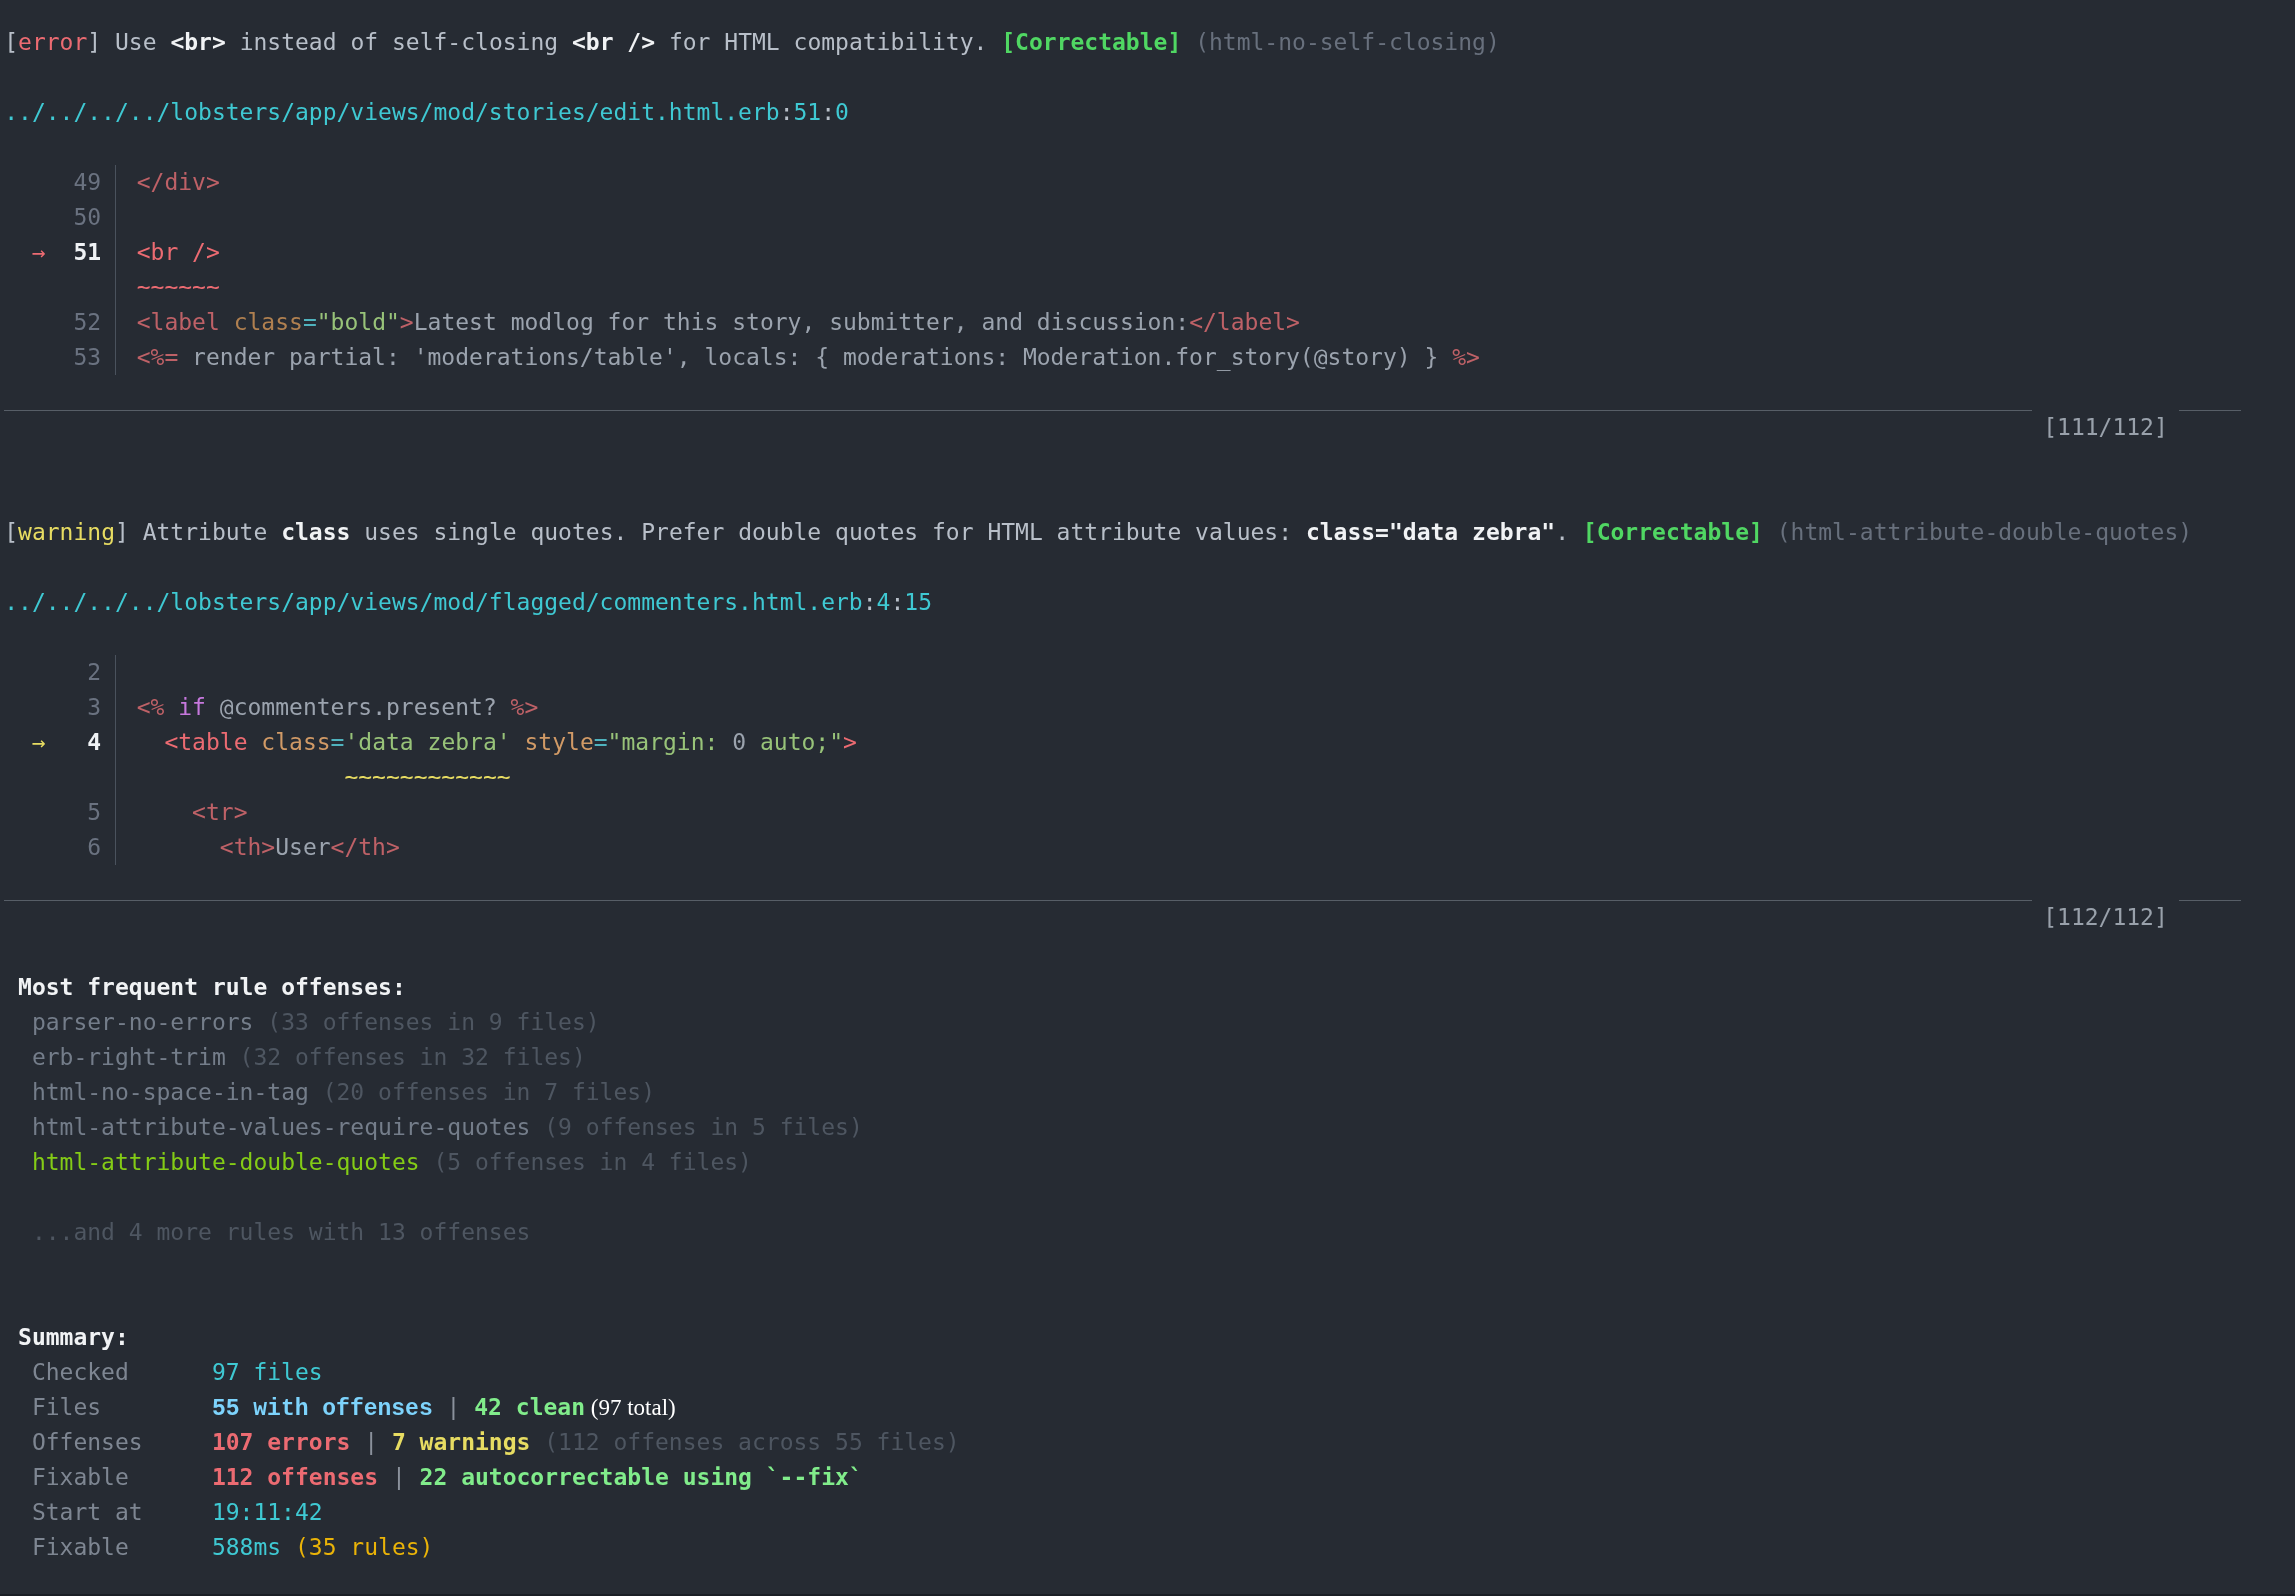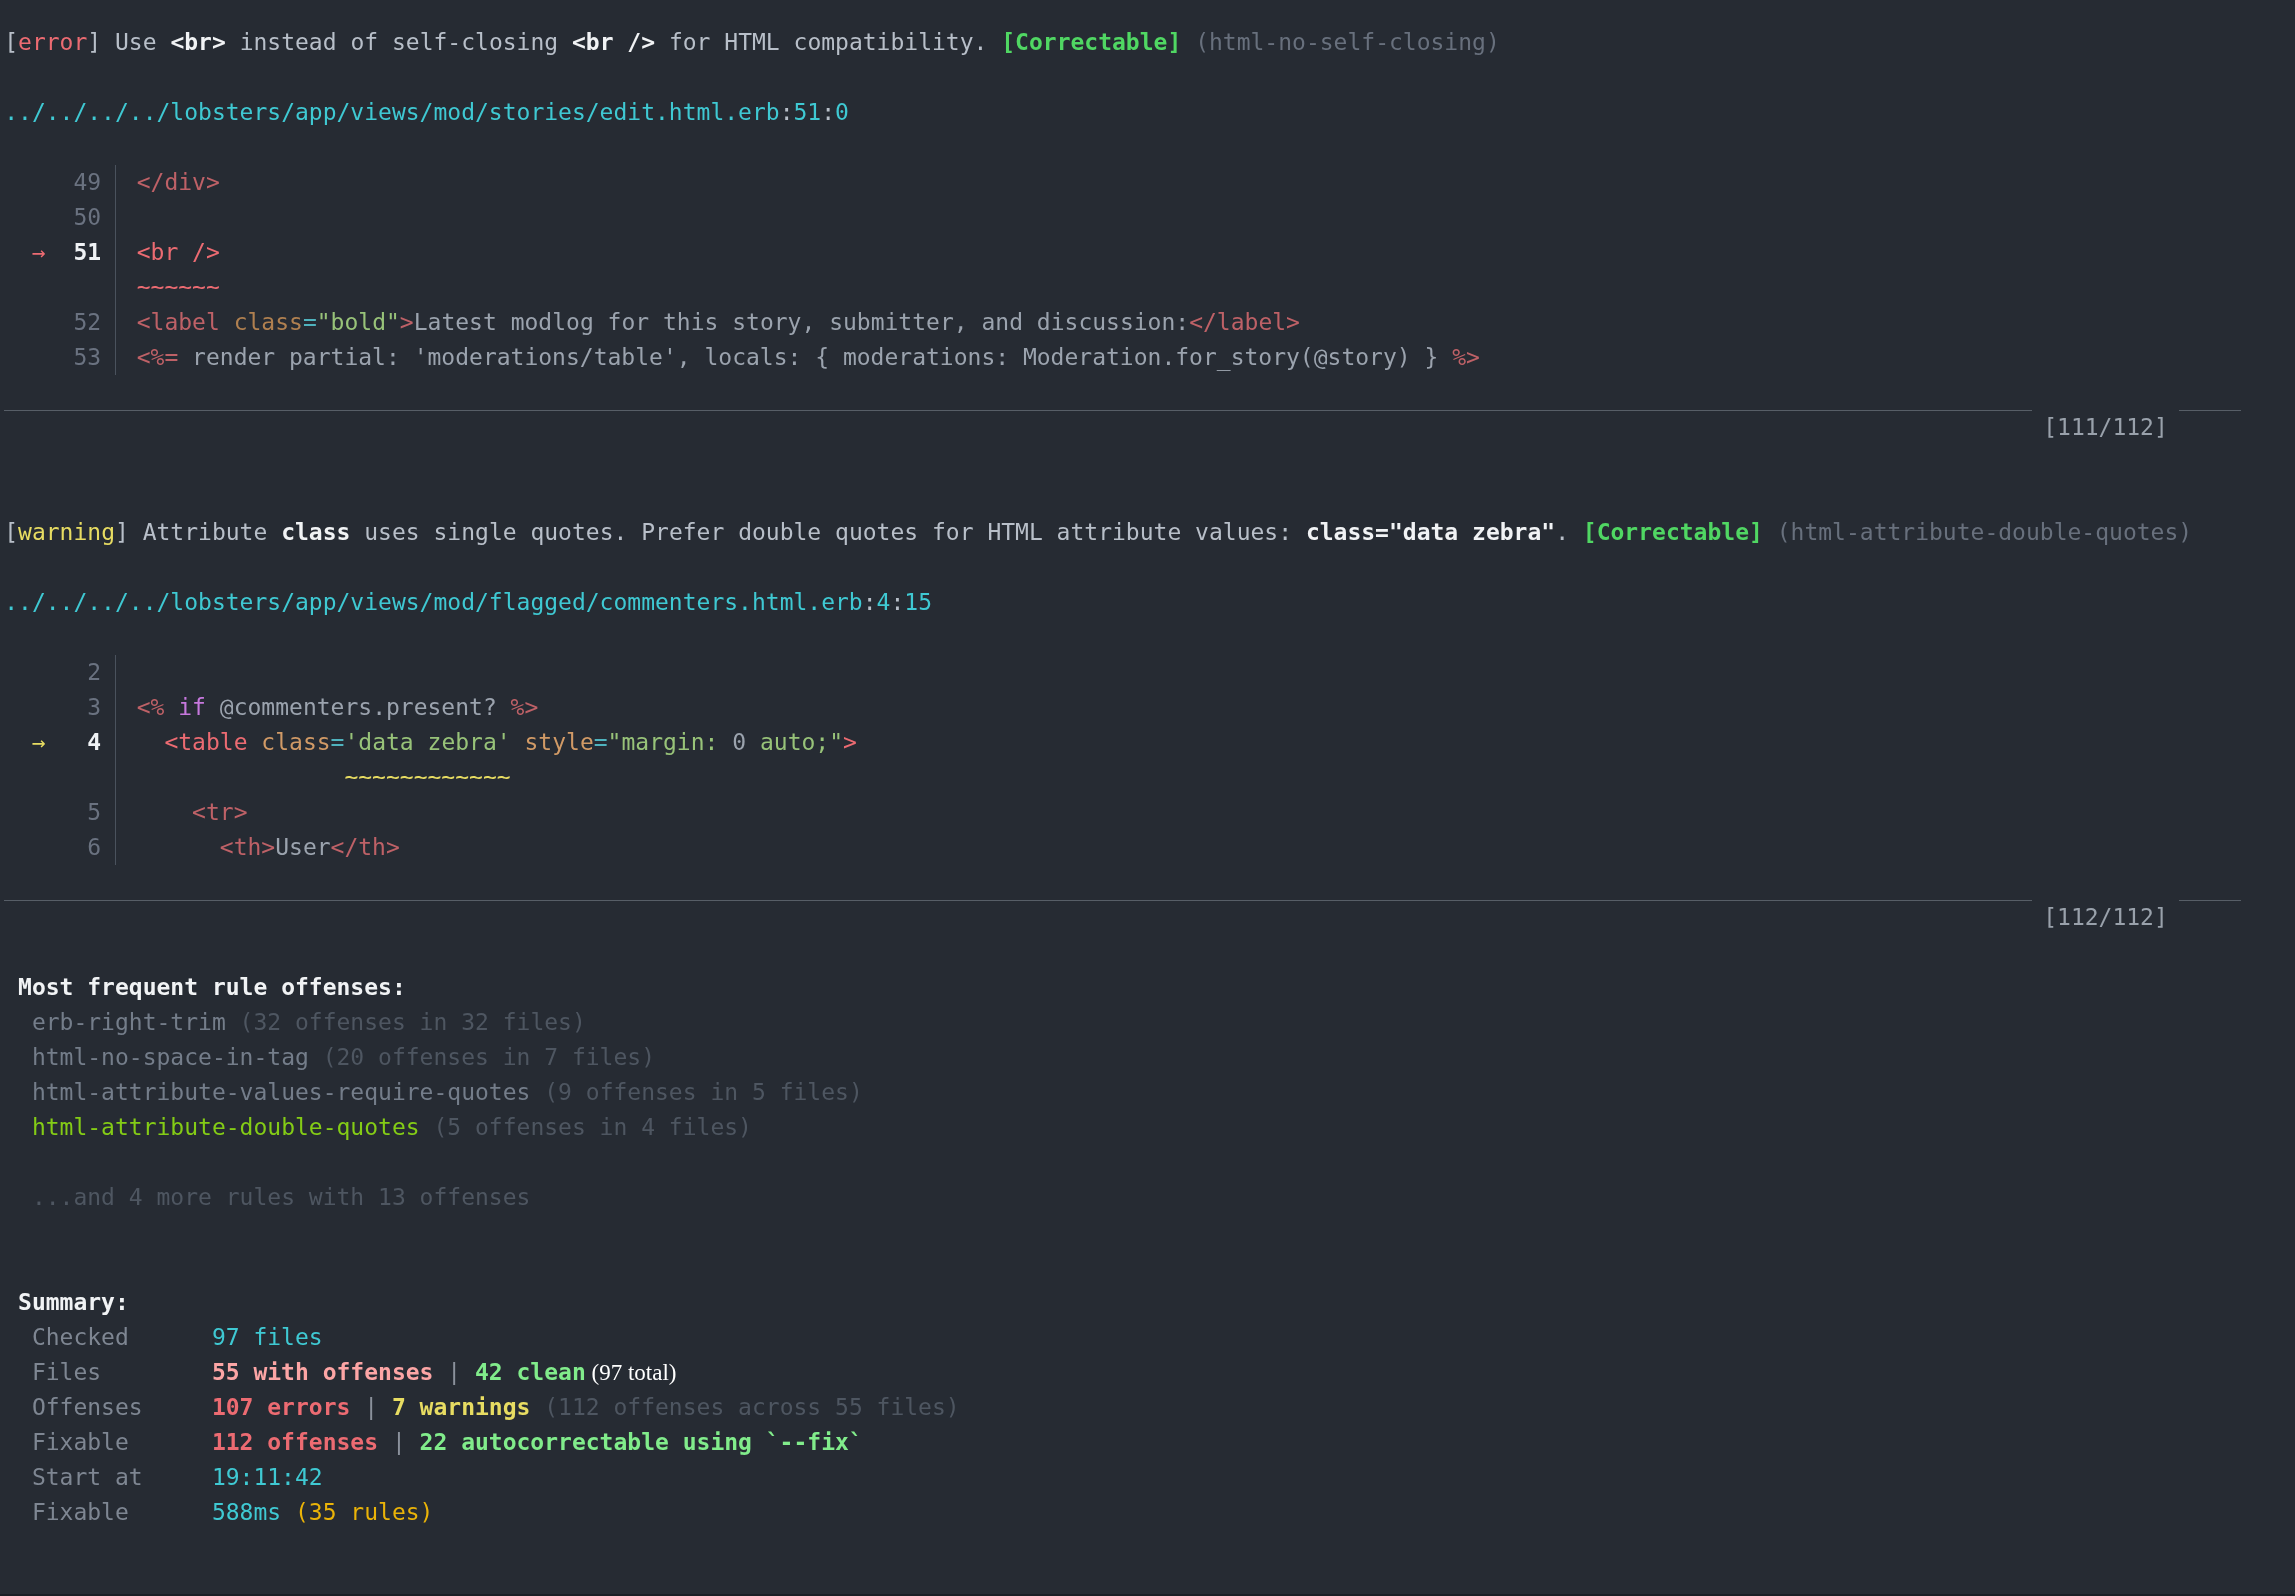--- a/index.html
+++ b/index.html
@@ -48,31 +48,32 @@
     <div class="row code"><span class="arrow" style="color: rgb(184, 191, 201);"> </span><span class="lnum" style="color: rgb(106, 114, 128);">2</span><span class="gbar" style="color: rgb(184, 191, 201);"></span><span></span></div>
     <div class="row code"><span class="arrow" style="color: rgb(184, 191, 201);"> </span><span class="lnum" style="color: rgb(106, 114, 128);">3</span><span class="gbar" style="color: rgb(184, 191, 201);"></span><span><span style="color: rgb(190, 97, 103);">&lt;%</span><span style="color: rgb(155, 163, 174);"> </span><span style="color: rgb(198, 120, 221);">if</span><span style="color: rgb(155, 163, 174);"> @commenters.present? </span><span style="color: rgb(190, 97, 103);">%&gt;</span></span></div>
     <div class="row code"><span class="arrow" style="color: rgb(231, 220, 98);">→</span><span class="lnum" style="color: rgb(239, 242, 245); font-weight: bold;">4</span><span class="gbar" style="color: rgb(184, 191, 201);"></span><span><span style="color: rgb(155, 163, 174);">  </span><span style="color: rgb(236, 107, 114);">&lt;table</span><span style="color: rgb(155, 163, 174);"> </span><span style="color: rgb(209, 154, 102);">class</span><span style="color: rgb(79, 179, 190);">=</span><span style="color: rgb(152, 195, 121);">'data zebra'</span><span style="color: rgb(155, 163, 174);"> </span><span style="color: rgb(209, 154, 102);">style</span><span style="color: rgb(79, 179, 190);">=</span><span style="color: rgb(152, 195, 121);">"margin: </span><span style="color: rgb(155, 163, 174);">0</span><span style="color: rgb(152, 195, 121);"> auto;"</span><span style="color: rgb(236, 107, 114);">&gt;</span></span></div>
     <div class="row code"><span class="arrow" style="color: rgb(184, 191, 201);"> </span><span class="lnum" style="color: rgb(106, 114, 128);"></span><span class="gbar" style="color: rgb(184, 191, 201);"></span><span><span style="color: rgb(155, 163, 174);">               </span><span style="color: rgb(231, 220, 98);">~~~~~~~~~~~~</span></span></div>
     <div class="row code"><span class="arrow" style="color: rgb(184, 191, 201);"> </span><span class="lnum" style="color: rgb(106, 114, 128);">5</span><span class="gbar" style="color: rgb(184, 191, 201);"></span><span><span style="color: rgb(155, 163, 174);">    </span><span style="color: rgb(190, 97, 103);">&lt;tr&gt;</span></span></div>
     <div class="row code"><span class="arrow" style="color: rgb(184, 191, 201);"> </span><span class="lnum" style="color: rgb(106, 114, 128);">6</span><span class="gbar" style="color: rgb(184, 191, 201);"></span><span><span style="color: rgb(155, 163, 174);">      </span><span style="color: rgb(190, 97, 103);">&lt;th&gt;</span><span style="color: rgb(155, 163, 174);">User</span><span style="color: rgb(190, 97, 103);">&lt;/th&gt;</span></span></div>
     <div class="row blank"></div>
     <div class="row divider"><div class="dline left"></div><span class="dlabel">[112/112]</span><div class="dline right"></div></div>
     <div class="row blank"></div>
     <div class="row text"><span style="color: rgb(241, 243, 245); font-weight: bold;"> Most frequent rule offenses:</span></div>
+    <div class="row text"><span style="color: rgb(116, 125, 138);">  parser-no-errors</span><span style="color: rgb(78, 86, 97);"> (33 offenses in 9 files)</span></div>
     <div class="row text"><span style="color: rgb(116, 125, 138);">  erb-right-trim</span><span style="color: rgb(78, 86, 97);"> (32 offenses in 32 files)</span></div>
     <div class="row text"><span style="color: rgb(116, 125, 138);">  html-no-space-in-tag</span><span style="color: rgb(78, 86, 97);"> (20 offenses in 7 files)</span></div>
     <div class="row text"><span style="color: rgb(116, 125, 138);">  html-attribute-values-require-quotes</span><span style="color: rgb(78, 86, 97);"> (9 offenses in 5 files)</span></div>
     <div class="row text"><span style="color: #84cc16;">  html-attribute-double-quotes</span><span style="color: rgb(78, 86, 97);"> (5 offenses in 4 files)</span></div>
     <div class="row blank"></div>
     <div class="row text"><span style="color: rgb(78, 86, 97);">  ...and 4 more rules with 13 offenses</span></div>
     <div class="row blank"></div>
     <div class="row blank"></div>
     <div class="row text"><span style="color: rgb(241, 243, 245); font-weight: bold;"> Summary:</span></div>
     <div class="row summary"><span class="slabel">Checked</span><span style="color: rgb(63, 201, 211);">97 files</span></div>
-    <div class="row summary"><span class="slabel">Files</span><span style="color: #fca5a5; font-weight: bold;">55 with offenses</span><span style="color: rgb(138, 145, 156);"> | </span><span style="color: rgb(129, 236, 139); font-weight: bold;">42 clean</span><span style="color: #ffffff; font-family: Liberation Serif, serif;"> (97 total)</span></div>
+    <div class="row summary"><span class="slabel">Files</span><span style="color: #7dd3fc; font-weight: bold; font-family: Liberation Mono, monospace;">55 with offenses</span><span style="color: rgb(138, 145, 156);"> | </span><span style="color: rgb(129, 236, 139); font-weight: bold;">42 clean</span><span style="color: #ffffff; font-family: Liberation Serif, serif;"> (97 total)</span></div>
     <div class="row summary"><span class="slabel">Offenses</span><span style="color: rgb(236, 107, 114); font-weight: bold;">107 errors</span><span style="color: rgb(138, 145, 156);"> | </span><span style="color: rgb(231, 220, 98); font-weight: bold;">7 warnings</span><span style="color: rgb(78, 86, 97);"> (112 offenses across 55 files)</span></div>
     <div class="row summary"><span class="slabel">Fixable</span><span style="color: rgb(236, 107, 114); font-weight: bold;">112 offenses</span><span style="color: rgb(138, 145, 156);"> | </span><span style="color: rgb(129, 236, 139); font-weight: bold; text-align: center;">22 autocorrectable using `--fix`</span></div>
     <div class="row summary"><span class="slabel">Start at</span><span style="color: rgb(63, 201, 211);">19:11:42</span></div>
     <div class="row summary"><span class="slabel">Fixable</span><span style="color: rgb(63, 201, 211);">588ms</span><span style="color: #eab308;"> (35 rules)</span></div>
     <div class="row blank"></div>
   </div>
 <div id="bottom-edge"></div>
 
 
 </body></html>

